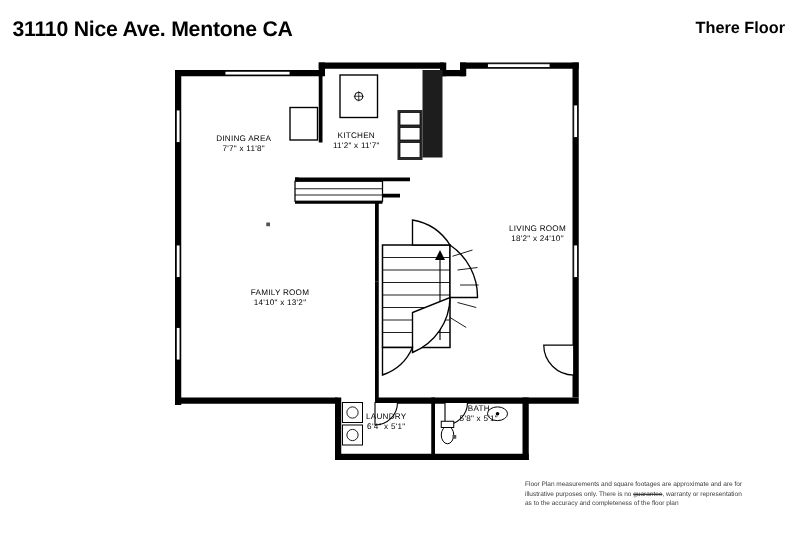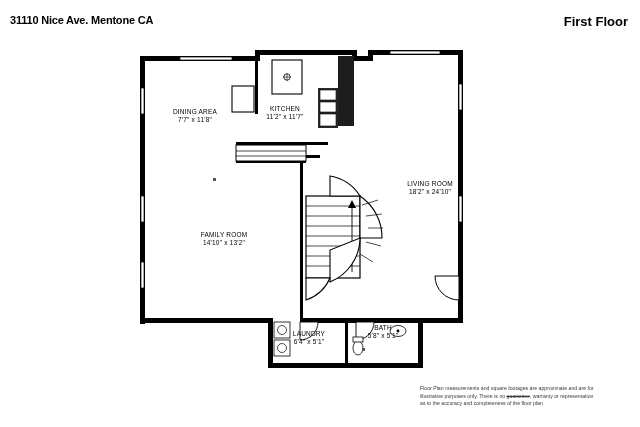--- a/index.html
+++ b/index.html
@@ -14,21 +14,21 @@
     font-family: "Liberation Sans", sans-serif;
     color: #000;
     overflow: hidden;
   }
 
   
   #header-title {
     position: absolute;
     left: 10px;
     top: 14px;
-    font-size: 11px;
+    font-size: 17px;
     font-weight: bold;
     letter-spacing: -0.2px;
     white-space: nowrap;
   }
   #header-floor {
     position: absolute;
     right: 12px;
     top: 14px;
     font-size: 13px;
     font-weight: bold;
@@ -75,21 +75,21 @@
   }
   #disclaimer .strike {
     text-decoration: line-through;
   }
 </style>
 </head>
 <body>
 
 <div id="header-title">31110 Nice Ave. Mentone CA</div>
 
-<div id="header-floor">First Floor</div>
+<div id="header-floor">There Floor</div>
 
 <svg id="plan" viewBox="0 0 640 427">
 
   <g fill="#000000">
 
     <rect x="140" y="56" width="5" height="268"></rect>
 
     <rect x="140" y="56" width="118" height="5"></rect>
 
     <rect x="255" y="50" width="5" height="11"></rect>

